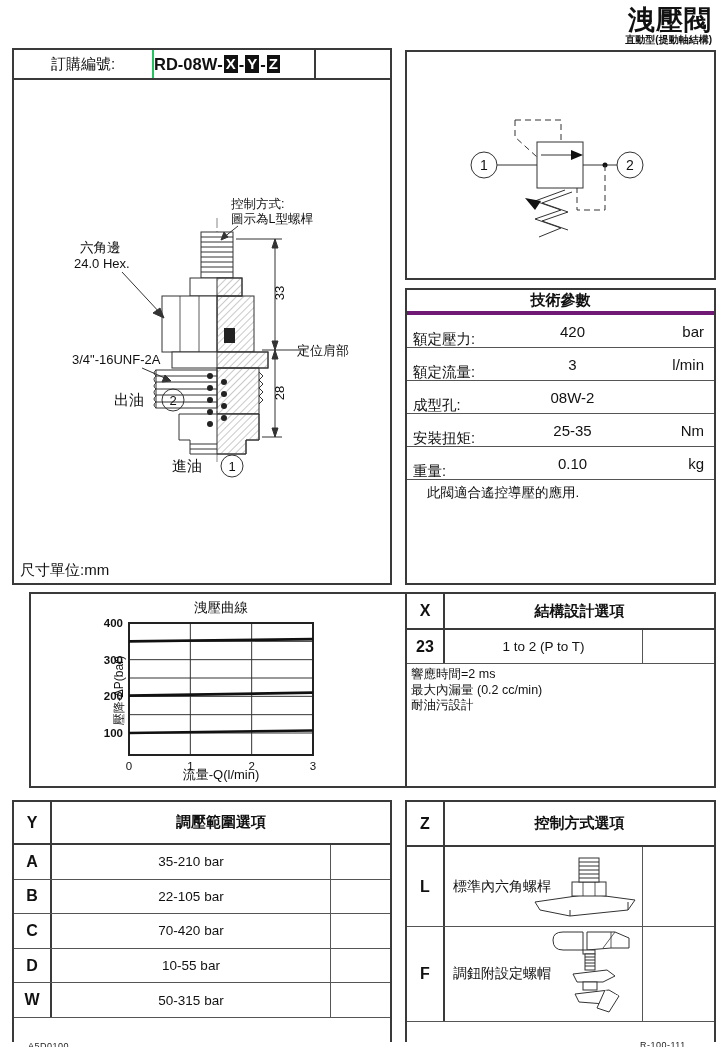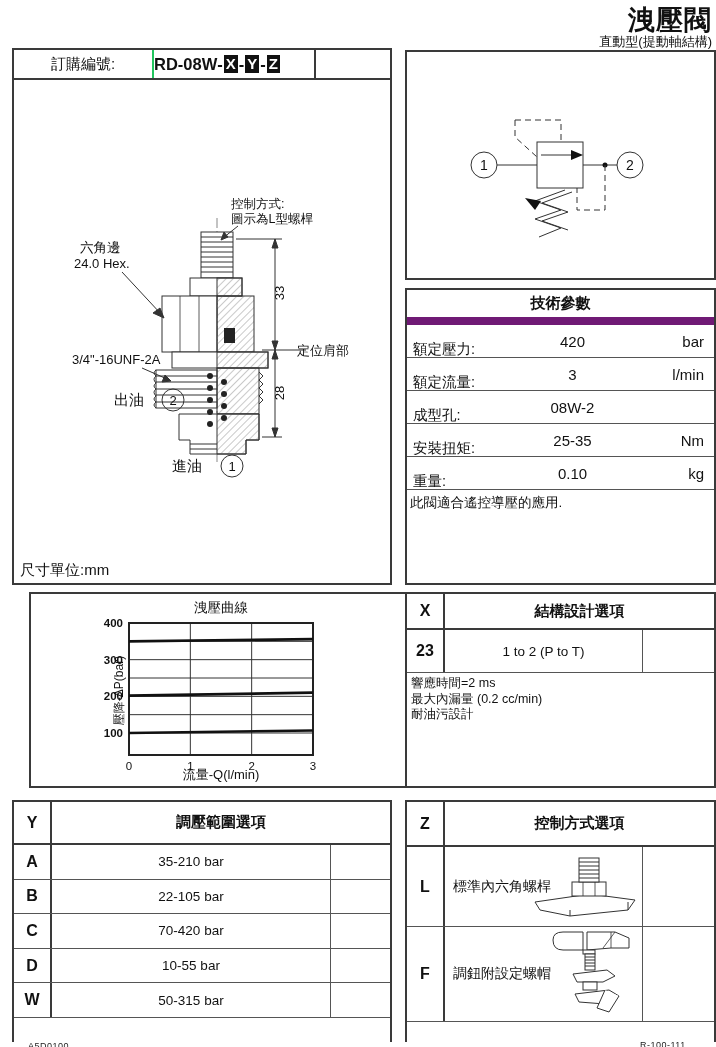--- a/index.html
+++ b/index.html
@@ -1,58 +1,58 @@
 <!DOCTYPE html>
 <html><head>
 <meta charset="utf-8">
 <style>
   html,body{margin:0;padding:0;background:#e8e8e8;}
   .page{position:relative;width:716px;height:1047px;background:#ffffff;overflow:hidden;
         font-family:"Liberation Sans",sans-serif;color:#111;}
   .box{position:absolute;border:2px solid #3a3a3a;background:#fff;box-sizing:border-box;}
   
   .main-title{position:absolute;top:2px;right:4px;font-size:27px;font-weight:bold;letter-spacing:1px;}
-  .sub-title{position:absolute;top:33px;right:4px;font-size:13px;font-weight:normal;}
+  .sub-title{position:absolute;top:33px;right:4px;font-size:10px;font-weight:bold;}
   
   .box-order{left:12px;top:48px;width:380px;height:537px;}
   .order-row{display:flex;height:30px;border-bottom:2px solid #3a3a3a;box-sizing:border-box;}
   .order-label-cell{width:140px;border-right:2px solid #22c55e;display:flex;align-items:center;justify-content:center;font-size:15px;box-sizing:border-box;}
   .order-code-cell{width:162px;border-right:2px solid #3a3a3a;display:flex;align-items:center;justify-content:flex-start;font-size:16.5px;font-weight:bold;box-sizing:border-box;}
   .codebox{display:inline-block;background:#111;color:#fff;padding:0 2px;margin:0 1px;line-height:18px;font-size:15px;}
   .valve-svg{position:absolute;left:0;top:30px;}
   .unit-note{position:absolute;left:6px;bottom:3px;font-size:15px;}
   
   .box-symbol{left:405px;top:50px;width:311px;height:230px;}
   
   .box-tech{left:405px;top:288px;width:311px;height:297px;}
-  .tech-header{height:35px;border-bottom:8px solid #701a75;display:flex;align-items:center;justify-content:center;font-weight:bold;font-size:15px;box-sizing:border-box;}
+  .tech-header{height:25px;border-bottom:4px solid #701a75;display:flex;align-items:center;justify-content:center;font-weight:bold;font-size:15px;box-sizing:border-box;}
   .tech-row{height:33px;border-bottom:1.5px solid #555;display:flex;align-items:center;box-sizing:border-box;font-size:14.5px;}
   .tech-row .t-label{width:100px;padding-left:6px;margin-top:16px;}
   .tech-row .t-value{flex:1;text-align:center;font-size:15px;}
   .tech-row .t-unit{width:72px;text-align:right;padding-right:10px;font-size:15px;}
-  .tech-note{padding:4px 3px;font-size:13.5px;}
+  .tech-note{padding:4px 20px;font-size:13.5px;}
   
   .box-chart{left:29px;top:592px;width:380px;height:196px;}
   .chart-title{position:absolute;top:5px;left:98px;width:184px;text-align:center;font-size:13.5px;}
   .chart-ylabel{position:absolute;left:28px;top:88px;width:120px;text-align:center;font-size:12px;transform:rotate(-90deg);transform-origin:center;}
   .chart-xlabel{position:absolute;bottom:2px;left:98px;width:184px;text-align:center;font-size:13px;}
   .chart-plot{position:absolute;left:0;top:24px;}
   
   .opt-header{display:flex;border-bottom:2px solid #3a3a3a;box-sizing:border-box;}
   .opt-code-col{width:38px;border-right:2px solid #3a3a3a;display:flex;align-items:center;justify-content:center;font-weight:bold;font-size:16px;box-sizing:border-box;flex-shrink:0;}
   .opt-title{flex:1;display:flex;align-items:center;justify-content:center;font-weight:bold;font-size:15px;}
   .opt-row{display:flex;border-bottom:1.5px solid #555;box-sizing:border-box;}
   .opt-val{flex:1;display:flex;align-items:center;justify-content:center;font-size:13.5px;}
   .opt-empty{width:60px;border-left:1.5px solid #555;box-sizing:border-box;}
   .opt-filler{display:flex;flex:1;}
   .opt-filler .opt-code-col{border-right:2px solid #3a3a3a;}
   
   .box-x{left:405px;top:592px;width:311px;height:196px;}
   .box-x .opt-header{height:36px;}
-  .box-x .opt-row{height:43px;}
+  .box-x .opt-row{height:34px;}
   .box-x .opt-empty{width:72px;}
   .x-notes{padding:3px 4px;font-size:12.5px;line-height:15.5px;}
   
   .box-y{left:12px;top:800px;width:380px;height:242px;border-bottom:none;}
   .box-y .opt-header{height:43px;}
   .box-y .opt-row{height:34.6px;}
   
   .box-z{left:405px;top:800px;width:311px;height:242px;border-bottom:none;}
   .box-z .opt-header{height:45px;}
   .box-z .opt-empty{width:72px;}

